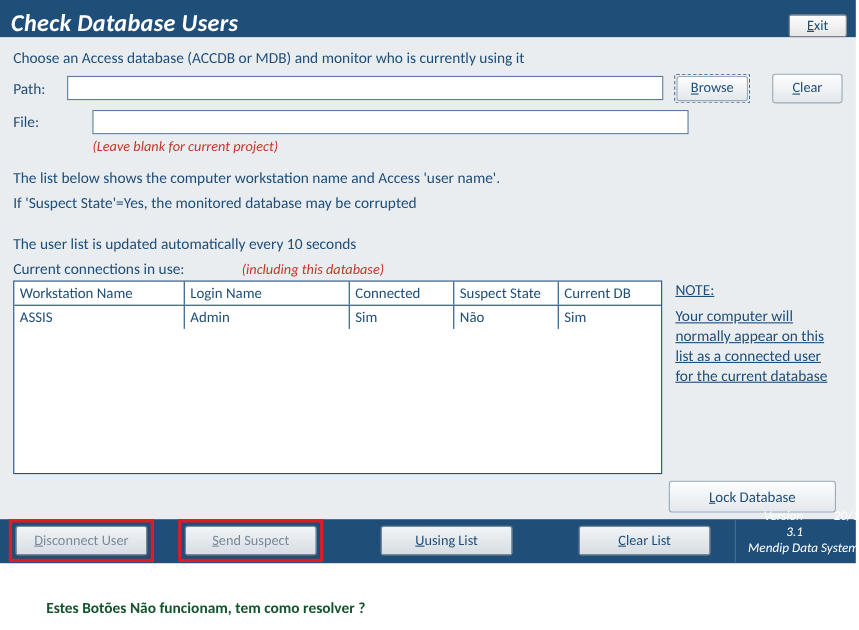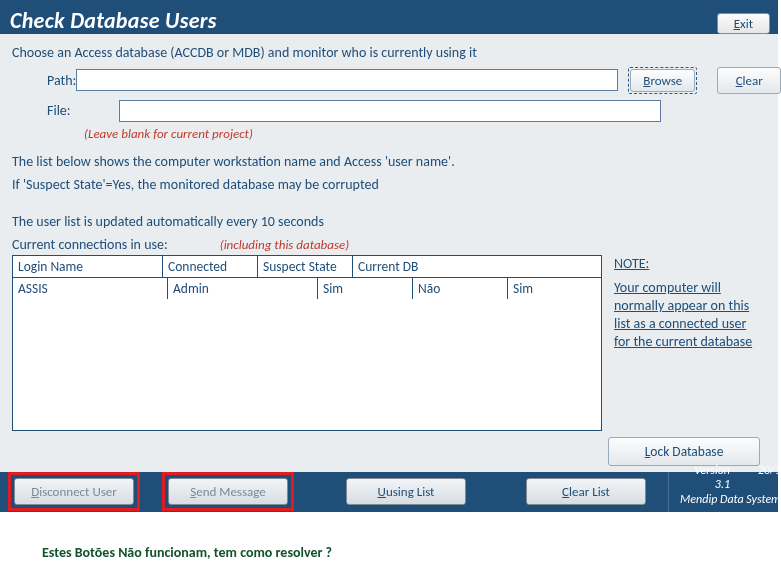--- a/index.html
+++ b/index.html
@@ -48,21 +48,20 @@
   }
   .instr { margin-bottom: 10px; }
   .form-row {
     display: flex;
     align-items: center;
     margin-bottom: 6px;
   }
   .form-label {
     width: 72px;
     color: #1f4e79;
-    margin-left: 35px;
   }
   .form-input {
     flex: 0 0 542px;
     height: 22px;
     background: #ffffff;
     border: 1px solid #5a7ca0;
     font-family: inherit;
     font-size: 13px;
     padding: 0 4px;
   }
@@ -265,20 +264,21 @@
     <div class="para">The user list is updated automatically every 10 seconds</div>
 
     <div class="conn-header-row">
       <span>Current connections in use:</span>
       <span class="conn-hint">(including this database)</span>
     </div>
 
     <div class="table-note-row">
       <div class="table-box">
         <div class="thead">
+          <div class="tcell c1">Workstation Name</div>
           <div class="tcell c2">Login Name</div>
           <div class="tcell c3">Connected</div>
           <div class="tcell c4">Suspect State</div>
           <div class="tcell c5">Current DB</div>
         </div>
         <div class="trow">
           <div class="tcell c1">ASSIS</div>
           <div class="tcell c2">Admin</div>
           <div class="tcell c3">Sim</div>
           <div class="tcell c4">Não</div>
@@ -295,21 +295,21 @@
       <button class="lock-btn"><span class="btn-text-ul">L</span><span>ock Database</span></button>
     </div>
 
   </div>
 
   <div class="bottombar">
     <span class="red-box">
       <button class="bb-btn" disabled=""><span class="btn-text-ul">D</span><span>isconnect User</span></button>
     </span>
     <span class="red-box">
-      <button class="bb-btn" disabled=""><span class="btn-text-ul">S</span><span>end Message</span></button>
+      <button class="bb-btn" disabled=""><span class="btn-text-ul">S</span><span>end Suspect</span></button>
     </span>
     <div class="bb-center">
       <button class="bb-btn enabled"><span class="btn-text-ul">U</span><span>using List</span></button>
       <button class="bb-btn enabled"><span class="btn-text-ul">C</span><span>lear List</span></button>
     </div>
     <div class="version-box">
       <div class="version-row1">
         <span>Version 3.1</span>
         <span>20/10/2018</span>
       </div>

